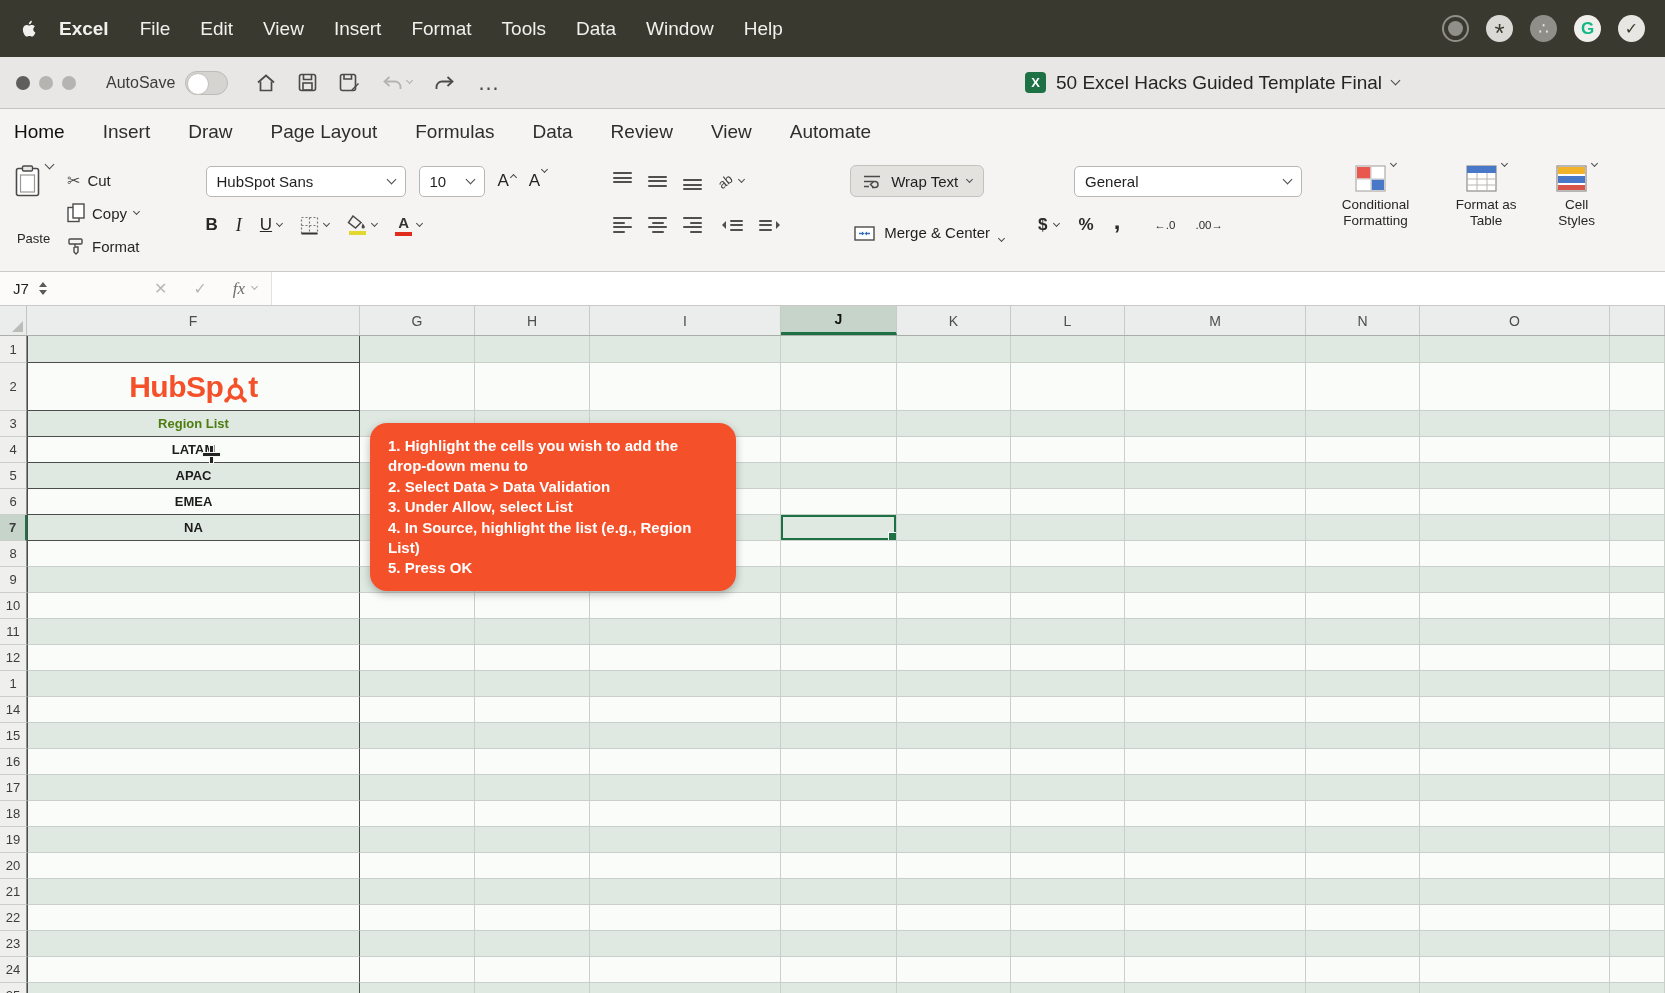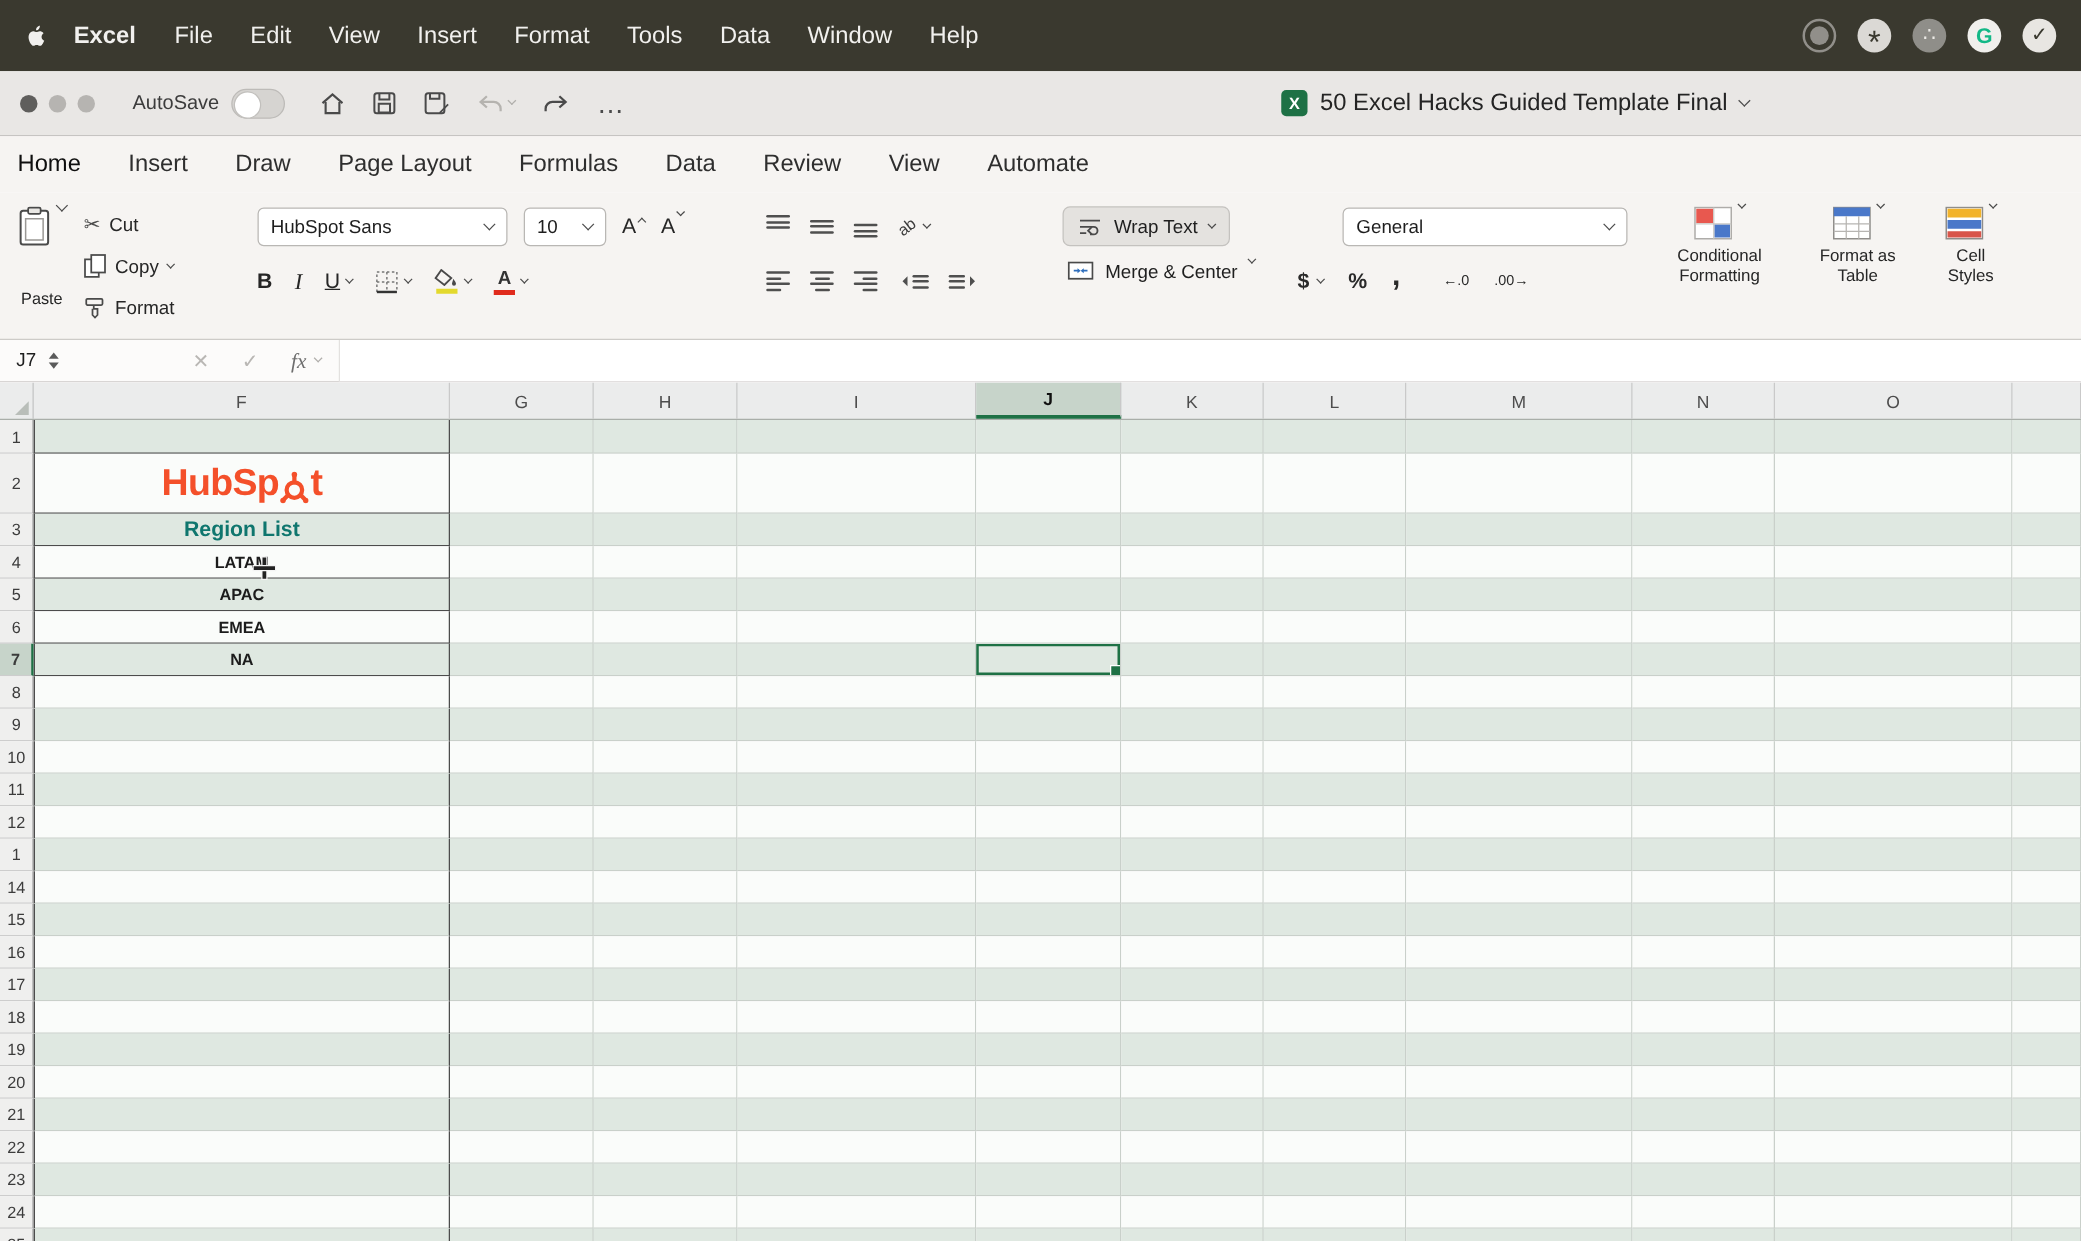--- a/index.html
+++ b/index.html
@@ -77,21 +77,21 @@
   .al-center i:nth-child(2), .al-center i:nth-child(4) { width:62%; margin:0 auto; }
   .al-right i:nth-child(2), .al-right i:nth-child(4) { width:62%; margin-left:auto; }
   .va { height:18px; justify-content:flex-start; }
   .va.mid { justify-content:center; } .va.bot { justify-content:flex-end; }
   .orient { display:flex; align-items:center; gap:6px; }
   .orient .ab { font-size:13px; color:#3c3c3c; transform:rotate(-38deg); display:inline-block; }
   .indent { display:flex; align-items:center; gap:4px; }
   .tri { width:0; height:0; border:4.5px solid transparent; }
   .tri.l { border-right-color:#4f4f4f; } .tri.r { border-left-color:#4f4f4f; }
   .wrap-btn { display:flex; align-items:center; gap:9px; background:#e4e2df; border:1px solid #c4c2bf; border-radius:6px; height:32px; padding:0 11px; font-size:15px; color:#1e1e1e; }
-  .merge-btn { display:flex; align-items:flex-start; gap:9px; font-size:15px; color:#1e1e1e; height:32px; padding:0 4px; }
+  .merge-btn { display:flex; align-items:flex-end; gap:9px; font-size:15px; color:#1e1e1e; height:32px; padding:0 4px; }
   .num-sym { font-size:17px; color:#2a2a2a; font-weight:600; }
   .comma { font-size:24px; font-weight:bold; line-height:0.5; transform:translateY(-4px); }
   .dec-btn { font-size:11.5px; color:#2a2a2a; white-space:nowrap; }
   .num-bottom { gap:20px; padding-left:4px; }
   .styles-group { flex-direction:row; gap:24px; align-items:flex-start; padding-top:2px; }
   .big-btn { display:flex; flex-direction:column; align-items:center; gap:5px; font-size:13.5px; color:#262626; text-align:center; line-height:1.18; }
   .icon-row { display:flex; align-items:flex-start; gap:5px; }
   .bb-label { display:block; }
   .w95 { width:95px; } .w78 { width:78px; } .w55 { width:55px; }
 
@@ -118,21 +118,21 @@
   .grid-row { display:flex; }
   .row-h { width:27px; flex:0 0 auto; background:#efefee; border-right:1px solid #8f8f8f; border-bottom:1px solid #cdcdcd; font-size:13px; color:#3c3c3c; display:flex; align-items:center; justify-content:center; }
   .row-h.active { background:#c7d4ca; font-weight:bold; border-right:2px solid #1e7145; }
   .cell { border-right:1px solid #c9d0ca; border-bottom:1px solid #c9d0ca; display:flex; align-items:center; justify-content:center; position:relative; flex:0 0 auto; overflow:hidden; }
   .grid-row.odd .cell { background:#dfe8e1; }
   .grid-row.even .cell { background:#fafcfa; }
   .cell.colF { border-left:1px solid #4c4c4c; border-right:1px solid #4c4c4c; }
   .cell.colF.dkb { border-bottom:1px solid #4c4c4c; }
   .cell.selected { box-shadow:inset 0 0 0 2px #1e7145; z-index:2; }
   .cell.selected::after { content:""; position:absolute; right:-1px; bottom:-1px; width:7px; height:7px; background:#1e7145; border:1px solid #fff; }
-  .cell-text.header { font-weight:bold; font-size:17px; color:#0f766e; }
+  .cell-text.header { font-weight:bold; font-size:13px; color:#4d7c0f; }
   .cell-text.item { font-weight:bold; font-size:13px; color:#1c1c1c; }
   .hs-logo { display:flex; align-items:center; font-size:30px; font-weight:800; letter-spacing:-0.5px; }
   .sprocket { display:inline-block; margin:0 1px; transform:translateY(3px); }
 
   
   .callout { position:absolute; left:370px; top:117px; width:366px; border-radius:17px; padding:13px 18px 12px 18px; color:#fff; font-size:15px; font-weight:600; line-height:1.36; box-shadow:0 3px 8px rgba(0,0,0,.28); z-index:5; }
 
   
   .cursor-plus { position:absolute; left:203px; top:140px; width:17px; height:17px; z-index:6; }
   .cursor-plus::before { content:""; position:absolute; left:7px; top:0; width:3px; height:17px; background:#222; box-shadow:0 0 0 1px #f4f4f4; }
@@ -885,16 +885,23 @@
           <div class="cell" style="width: 191px;"></div>
           <div class="cell" style="width: 116px;"></div>
           <div class="cell" style="width: 114px;"></div>
           <div class="cell" style="width: 114px;"></div>
           <div class="cell" style="width: 181px;"></div>
           <div class="cell" style="width: 114px;"></div>
           <div class="cell" style="width: 190px;"></div>
           <div class="cell" style="width: 55px;"></div>
         </div>
       </div>
+    <div class="callout" style="background: rgb(244, 80, 42);">
+        <div class="callout-line">1. Highlight the cells you wish to add the drop-down menu to</div>
+        <div class="callout-line">2. Select Data &gt; Data Validation</div>
+        <div class="callout-line">3. Under Allow, select List</div>
+        <div class="callout-line">4. In Source, highlight the list (e.g., Region List)</div>
+        <div class="callout-line">5. Press OK</div>
+      </div>
     <div class="cursor-plus"></div>
   </div>
 
 </div>
 
 </body></html>

